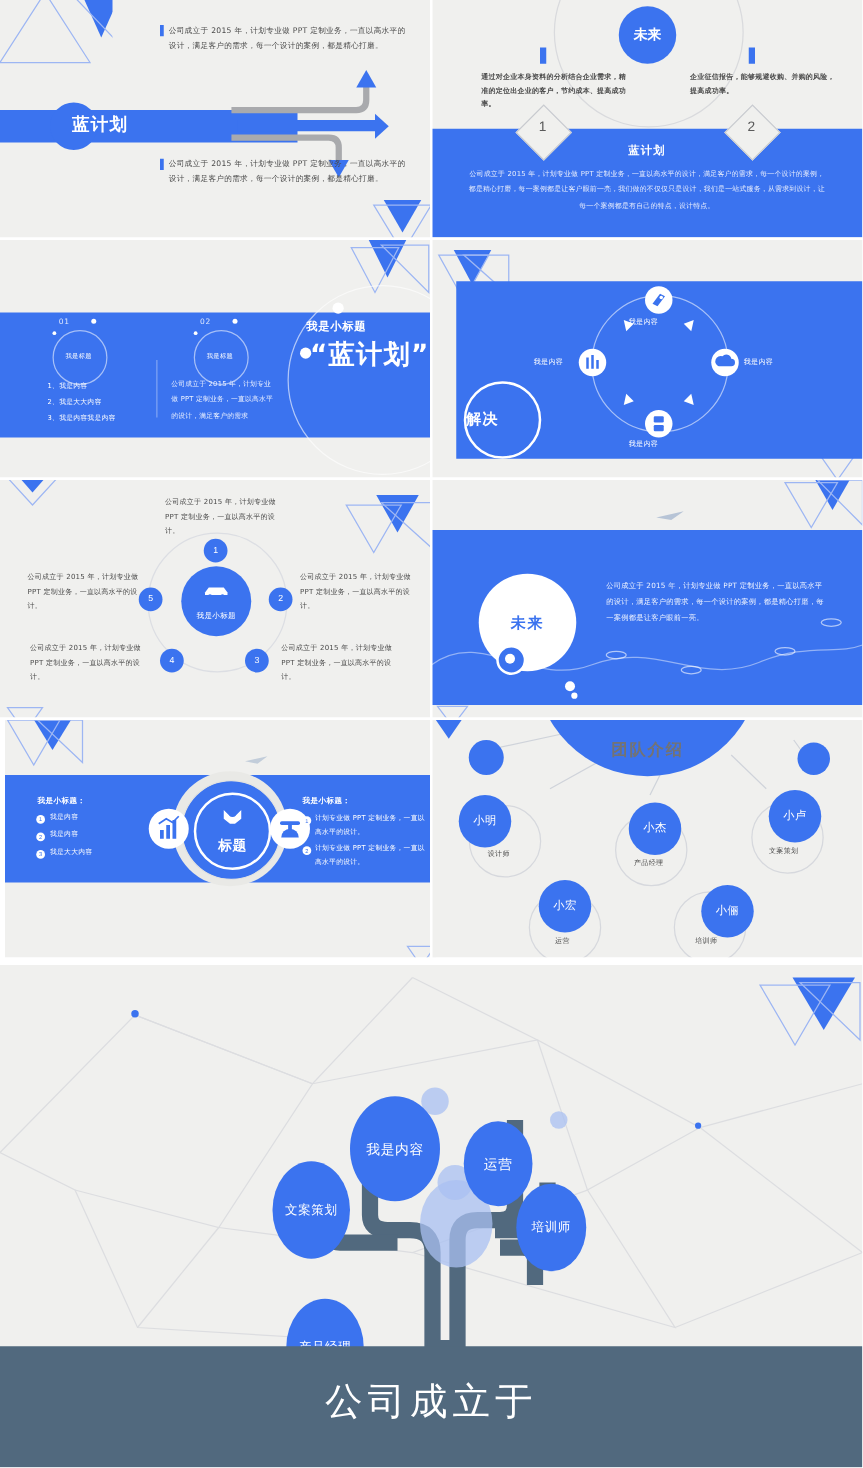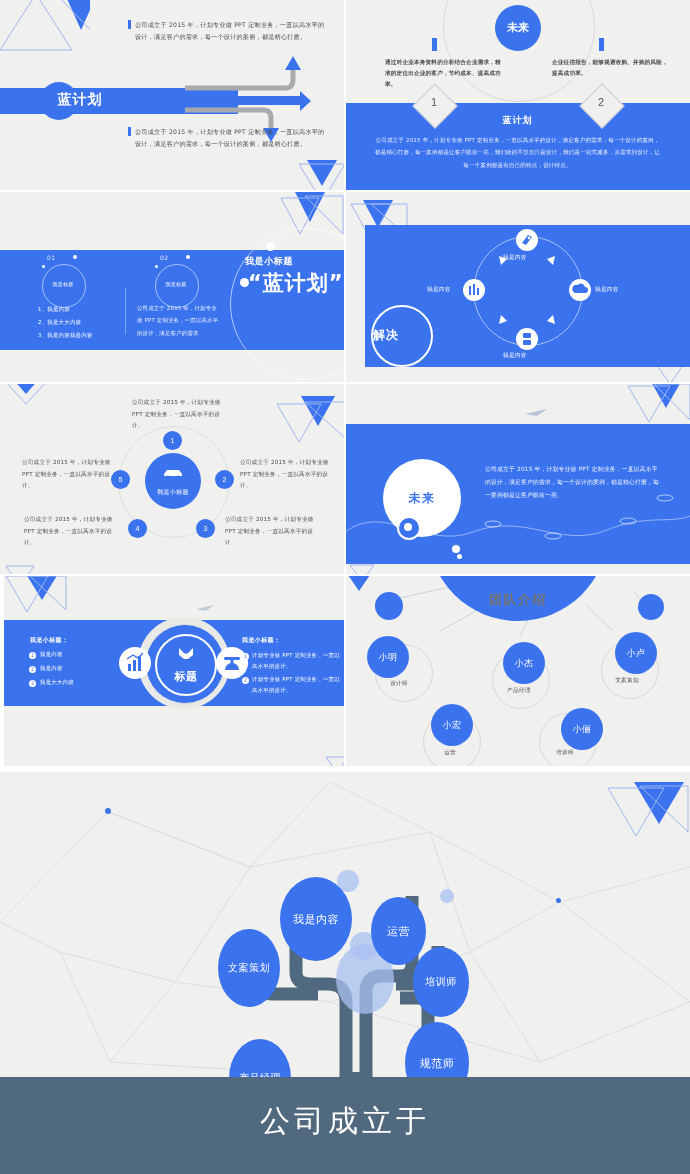--- a/index.html
+++ b/index.html
@@ -487,23 +487,20 @@
       </div>
     <div class="nodebub cn" style="left:218px;top:157px;width:62px;height:78px;font-size:10px;">
         <span>文案策划</span>
       </div>
     <div class="nodebub cn" style="left:413px;top:175px;width:56px;height:70px;font-size:10px;">
         <span>培训师</span>
       </div>
     <div class="nodebub cn" style="left:229px;top:267px;width:62px;height:78px;font-size:10px;">
         <span>产品经理</span>
       </div>
-    <div class="nodebub cn" style="left:405px;top:250px;width:64px;height:82px;font-size:11px;">
-        <span>规范师</span>
-      </div>
 
     <div class="footbar"></div>
     <div class="foottitle cn">公司成立于</div>
   </div>
 
   <div class="sep-h" style="top:190px;"></div>
   <div class="sep-h" style="top:382px;"></div>
   <div class="sep-h" style="top:574px;"></div>
   <div class="sep-h" style="top:766px;height:6px;"></div>
   <div class="sep-v" style="left:344px;"></div>

